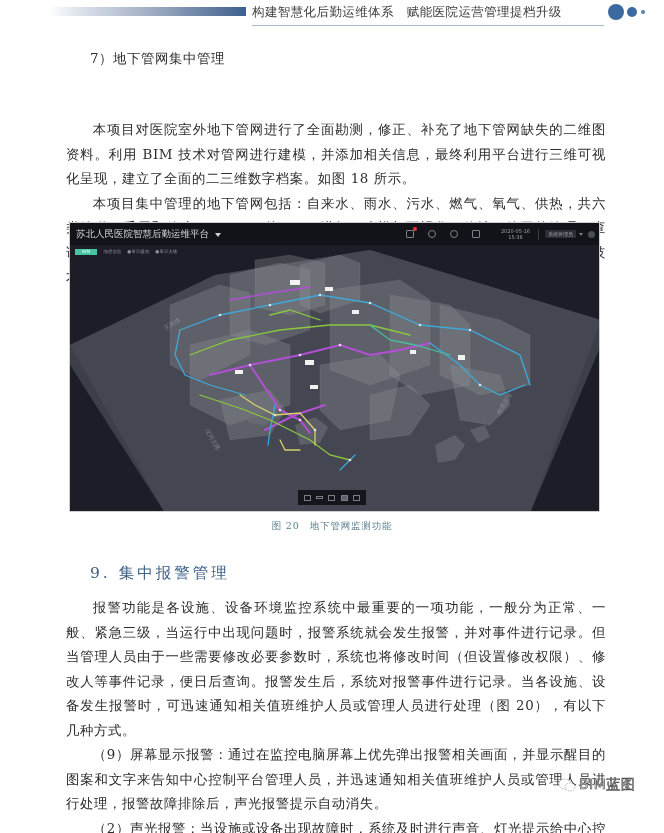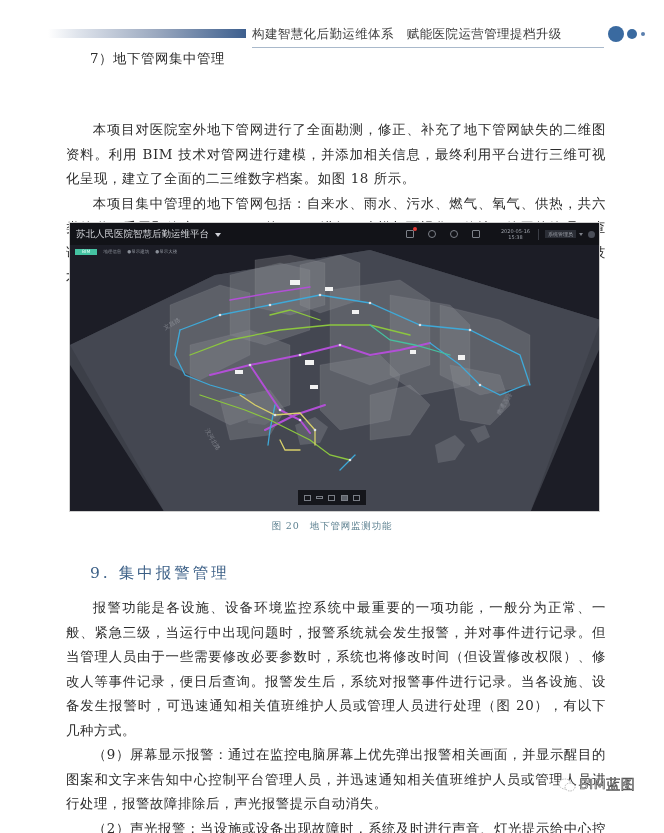--- a/index.html
+++ b/index.html
@@ -1,20 +1,20 @@
 <!DOCTYPE html>
 <html><head>
 <meta charset="utf-8">
 <style>
   * { box-sizing: border-box; margin: 0; padding: 0; }
   html, body { width: 664px; height: 833px; overflow: hidden; background: #ffffff; }
   body { position: relative; font-family: "DejaVu Serif", "Liberation Serif", serif; color: #2a2a2a; }
 
   
-  .page-header { position: absolute; left: 0; top: 0; width: 592px; height: 30px; margin-top: 22px; }
+  .page-header { position: absolute; left: 0; top: 0; width: 592px; height: 30px; }
   .header-bar {
     position: absolute; left: 48px; top: 7px; width: 198px; height: 9px;
     background: linear-gradient(to right, #ffffff 0%, #dfe4ec 15%, #9aa8bf 55%, #3d5f8e 100%);
   }
   .header-title {
     position: absolute; left: 252px; top: 2px; height: 20px; line-height: 20px;
     font-family: "DejaVu Sans", sans-serif; font-size: 12.5px; color: #3c3c3c; letter-spacing: 0.4px; white-space: nowrap;
   }
   .header-underline { position: absolute; left: 252px; top: 25px; width: 352px; height: 1px; background: #a9b9cb; }
   .dot-big { position: absolute; left: 608px; top: 4px; width: 16px; height: 16px; border-radius: 50%; background: #3a6aa0; }

